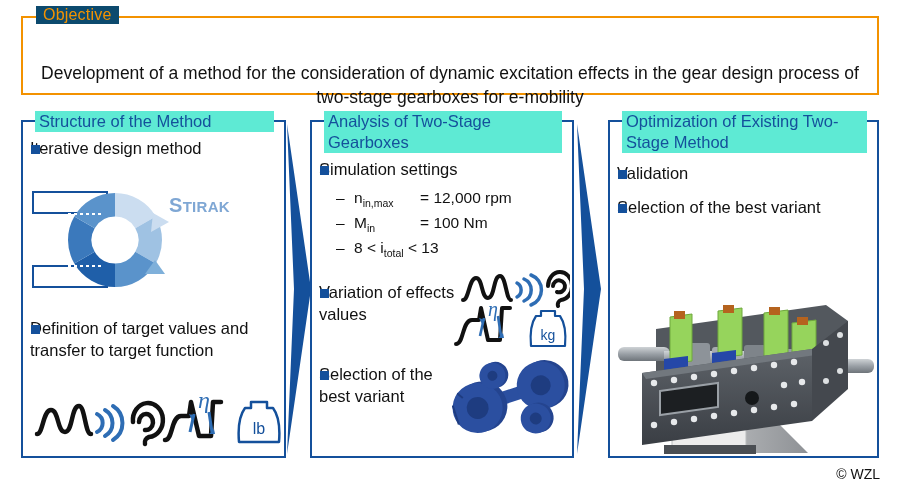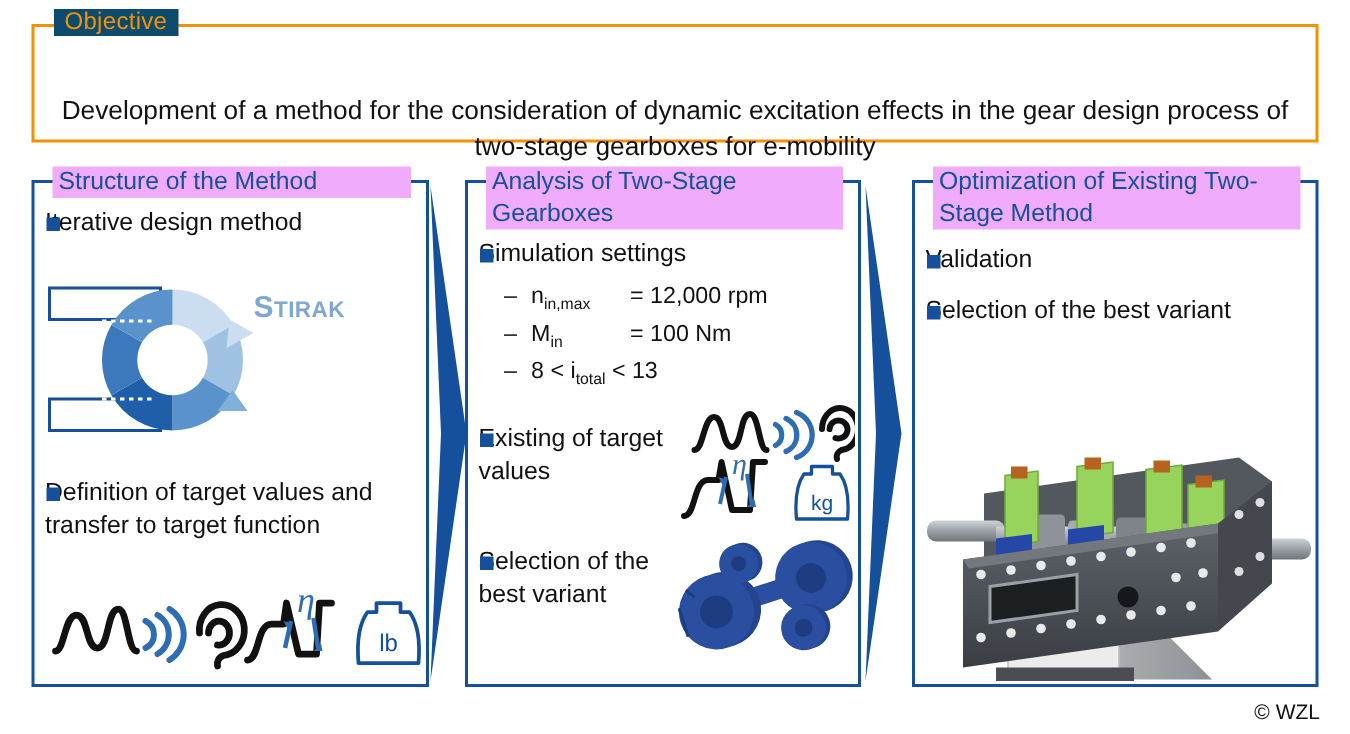--- a/index.html
+++ b/index.html
@@ -60,21 +60,21 @@
   }
   #col-1 { left: 21px;  width: 265px; }
   #col-2 { left: 310px; width: 264px; }
   #col-3 { left: 608px; width: 271px; }
 
   .col-legend {
     position: absolute;
     top: -11px;
     left: 12px;
     right: 10px;
-    background: #f0abfc;
+    background: #5eead4;
     padding: 0 5px 0 4px;
     color: #14509B;
     font-size: 16.5px;
     line-height: 21px;
     white-space: nowrap;
   }
   .col-legend.two-line {
     top: -11px;
     white-space: normal;
     line-height: 21px;
@@ -327,21 +327,21 @@
       <li class="sub">
         <span>8 &lt;</span>
         <span class="sym"><span>i</span><sub>total</sub></span>
         <span>&lt; 13</span>
       </li>
     </ul>
   </div>
 
   <div style="position:absolute; left:0; top:160px; width:150px;">
     <ul class="bullets">
-      <li class="bullet">Existing of target values</li>
+      <li class="bullet">Variation of effects values</li>
     </ul>
   </div>
 
   <div style="position:absolute; left:0; top:242px; width:140px;">
     <ul class="bullets">
       <li class="bullet">Selection of the best variant</li>
     </ul>
   </div>
 
   <div id="c2-icons-a">

